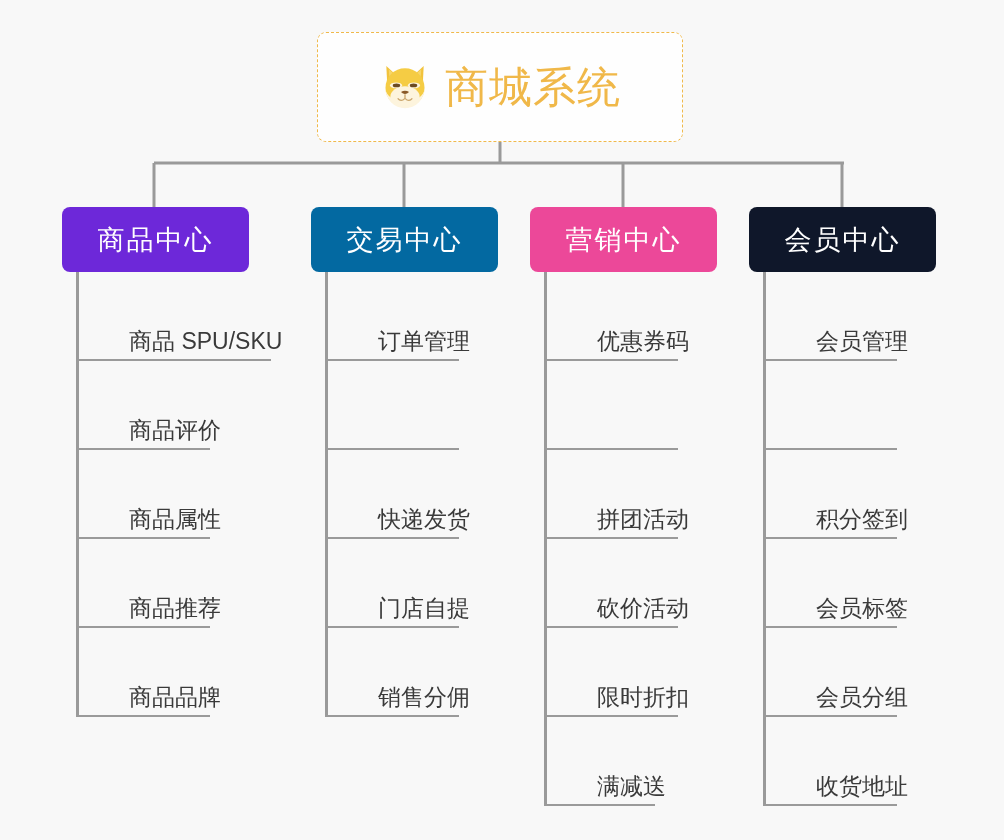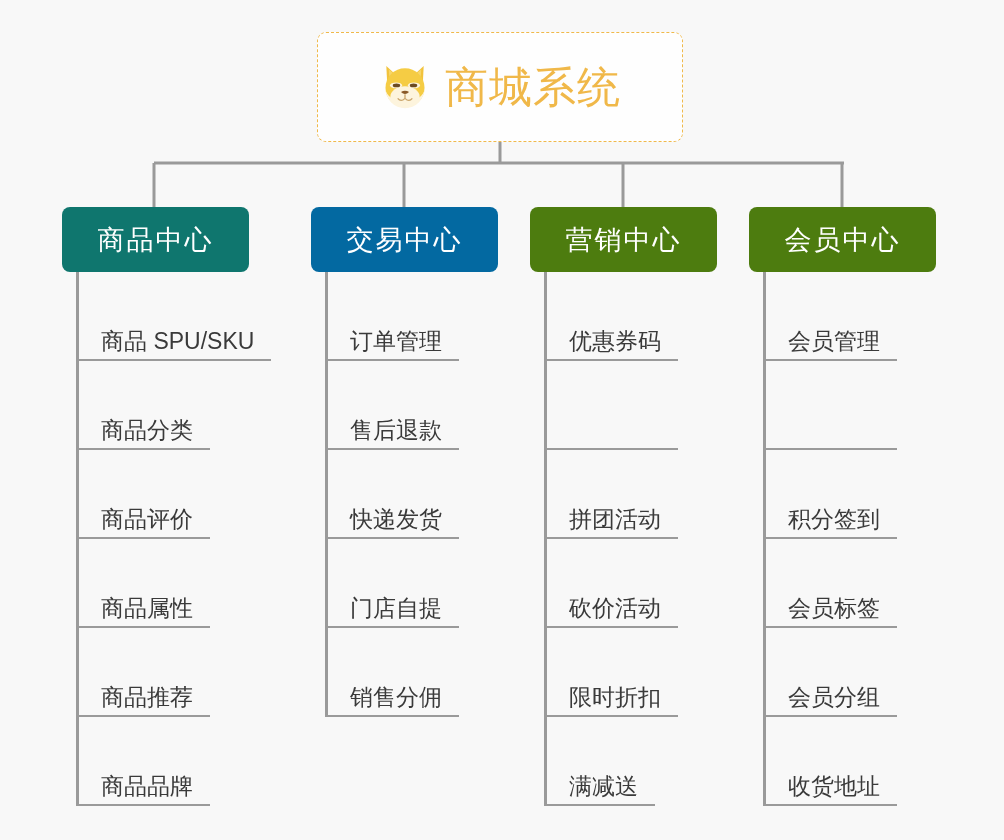--- a/index.html
+++ b/index.html
@@ -106,21 +106,21 @@
     left: 0;
     bottom: 0;
     height: 2px;
     background: #9a9a9a;
   }
   .leaf-label {
     position: relative;
     font-size: 23px;
     color: #3a3a3a;
     white-space: nowrap;
-    padding-left: 22px;
+    padding-left: 50px;
     padding-bottom: 7px;
     line-height: 1.1;
   }
 </style>
 </head>
 <body style="background: rgb(248, 248, 248);">
 
 <div id="chart">
 
   <svg id="links" viewBox="0 0 1004 840" width="1004" height="840">
@@ -151,32 +151,28 @@
       <path d="M27 38 q5 -3 10 0 q-5 5 -10 0 Z" fill="#8a5a28"></path>
       <path d="M32 41 L32 46" stroke="#c9a46a" stroke-width="1.6" fill="none"></path>
       <path d="M32 46 q-5 5 -9 0" stroke="#c9a46a" stroke-width="1.6" fill="none"></path>
       <path d="M32 46 q5 5 9 0" stroke="#c9a46a" stroke-width="1.6" fill="none"></path>
     </svg>
     <span class="root-title">商城系统</span>
   </div>
 
   <div id="columns-host">
       <div class="column col-0">
-        <div class="cat-header" style="background: #0f766e;">商品中心</div>
+        <div class="cat-header" style="background: #6d28d9;">商品中心</div>
         <ul class="leaf-list" style="border-left-color: rgb(154, 154, 154);">
           <li class="leaf-item">
             <span class="leaf-rule" style="background: rgb(154, 154, 154); width: 192px;"></span>
             <span class="leaf-label">商品 SPU/SKU</span>
           </li>
           <li class="leaf-item">
             <span class="leaf-rule" style="background: rgb(154, 154, 154); width: 131px;"></span>
-            <span class="leaf-label">商品分类</span>
-          </li>
-          <li class="leaf-item">
-            <span class="leaf-rule" style="background: rgb(154, 154, 154); width: 131px;"></span>
             <span class="leaf-label">商品评价</span>
           </li>
           <li class="leaf-item">
             <span class="leaf-rule" style="background: rgb(154, 154, 154); width: 131px;"></span>
             <span class="leaf-label">商品属性</span>
           </li>
           <li class="leaf-item">
             <span class="leaf-rule" style="background: rgb(154, 154, 154); width: 131px;"></span>
             <span class="leaf-label">商品推荐</span>
           </li>
@@ -188,38 +184,37 @@
       </div>
       <div class="column col-1">
         <div class="cat-header" style="background: #0369a1;">交易中心</div>
         <ul class="leaf-list" style="border-left-color: rgb(154, 154, 154);">
           <li class="leaf-item">
             <span class="leaf-rule" style="background: rgb(154, 154, 154); width: 131px;"></span>
             <span class="leaf-label">订单管理</span>
           </li>
           <li class="leaf-item">
             <span class="leaf-rule" style="background: rgb(154, 154, 154); width: 131px;"></span>
-            <span class="leaf-label">售后退款</span>
           </li>
           <li class="leaf-item">
             <span class="leaf-rule" style="background: rgb(154, 154, 154); width: 131px;"></span>
             <span class="leaf-label">快递发货</span>
           </li>
           <li class="leaf-item">
             <span class="leaf-rule" style="background: rgb(154, 154, 154); width: 131px;"></span>
             <span class="leaf-label">门店自提</span>
           </li>
           <li class="leaf-item">
             <span class="leaf-rule" style="background: rgb(154, 154, 154); width: 131px;"></span>
             <span class="leaf-label">销售分佣</span>
           </li>
         </ul>
       </div>
       <div class="column col-2">
-        <div class="cat-header" style="background: #4d7c0f;">营销中心</div>
+        <div class="cat-header" style="background: #ec4899;">营销中心</div>
         <ul class="leaf-list" style="border-left-color: rgb(154, 154, 154);">
           <li class="leaf-item">
             <span class="leaf-rule" style="background: rgb(154, 154, 154); width: 131px;"></span>
             <span class="leaf-label">优惠券码</span>
           </li>
           <li class="leaf-item">
             <span class="leaf-rule" style="background: rgb(154, 154, 154); width: 131px;"></span>
           </li>
           <li class="leaf-item">
             <span class="leaf-rule" style="background: rgb(154, 154, 154); width: 131px;"></span>
@@ -233,21 +228,21 @@
             <span class="leaf-rule" style="background: rgb(154, 154, 154); width: 131px;"></span>
             <span class="leaf-label">限时折扣</span>
           </li>
           <li class="leaf-item">
             <span class="leaf-rule" style="background: rgb(154, 154, 154); width: 108px;"></span>
             <span class="leaf-label">满减送</span>
           </li>
         </ul>
       </div>
       <div class="column col-3">
-        <div class="cat-header" style="background: #4d7c0f;">会员中心</div>
+        <div class="cat-header" style="background: #0f172a;">会员中心</div>
         <ul class="leaf-list" style="border-left-color: rgb(154, 154, 154);">
           <li class="leaf-item">
             <span class="leaf-rule" style="background: rgb(154, 154, 154); width: 131px;"></span>
             <span class="leaf-label">会员管理</span>
           </li>
           <li class="leaf-item">
             <span class="leaf-rule" style="background: rgb(154, 154, 154); width: 131px;"></span>
           </li>
           <li class="leaf-item">
             <span class="leaf-rule" style="background: rgb(154, 154, 154); width: 131px;"></span>

